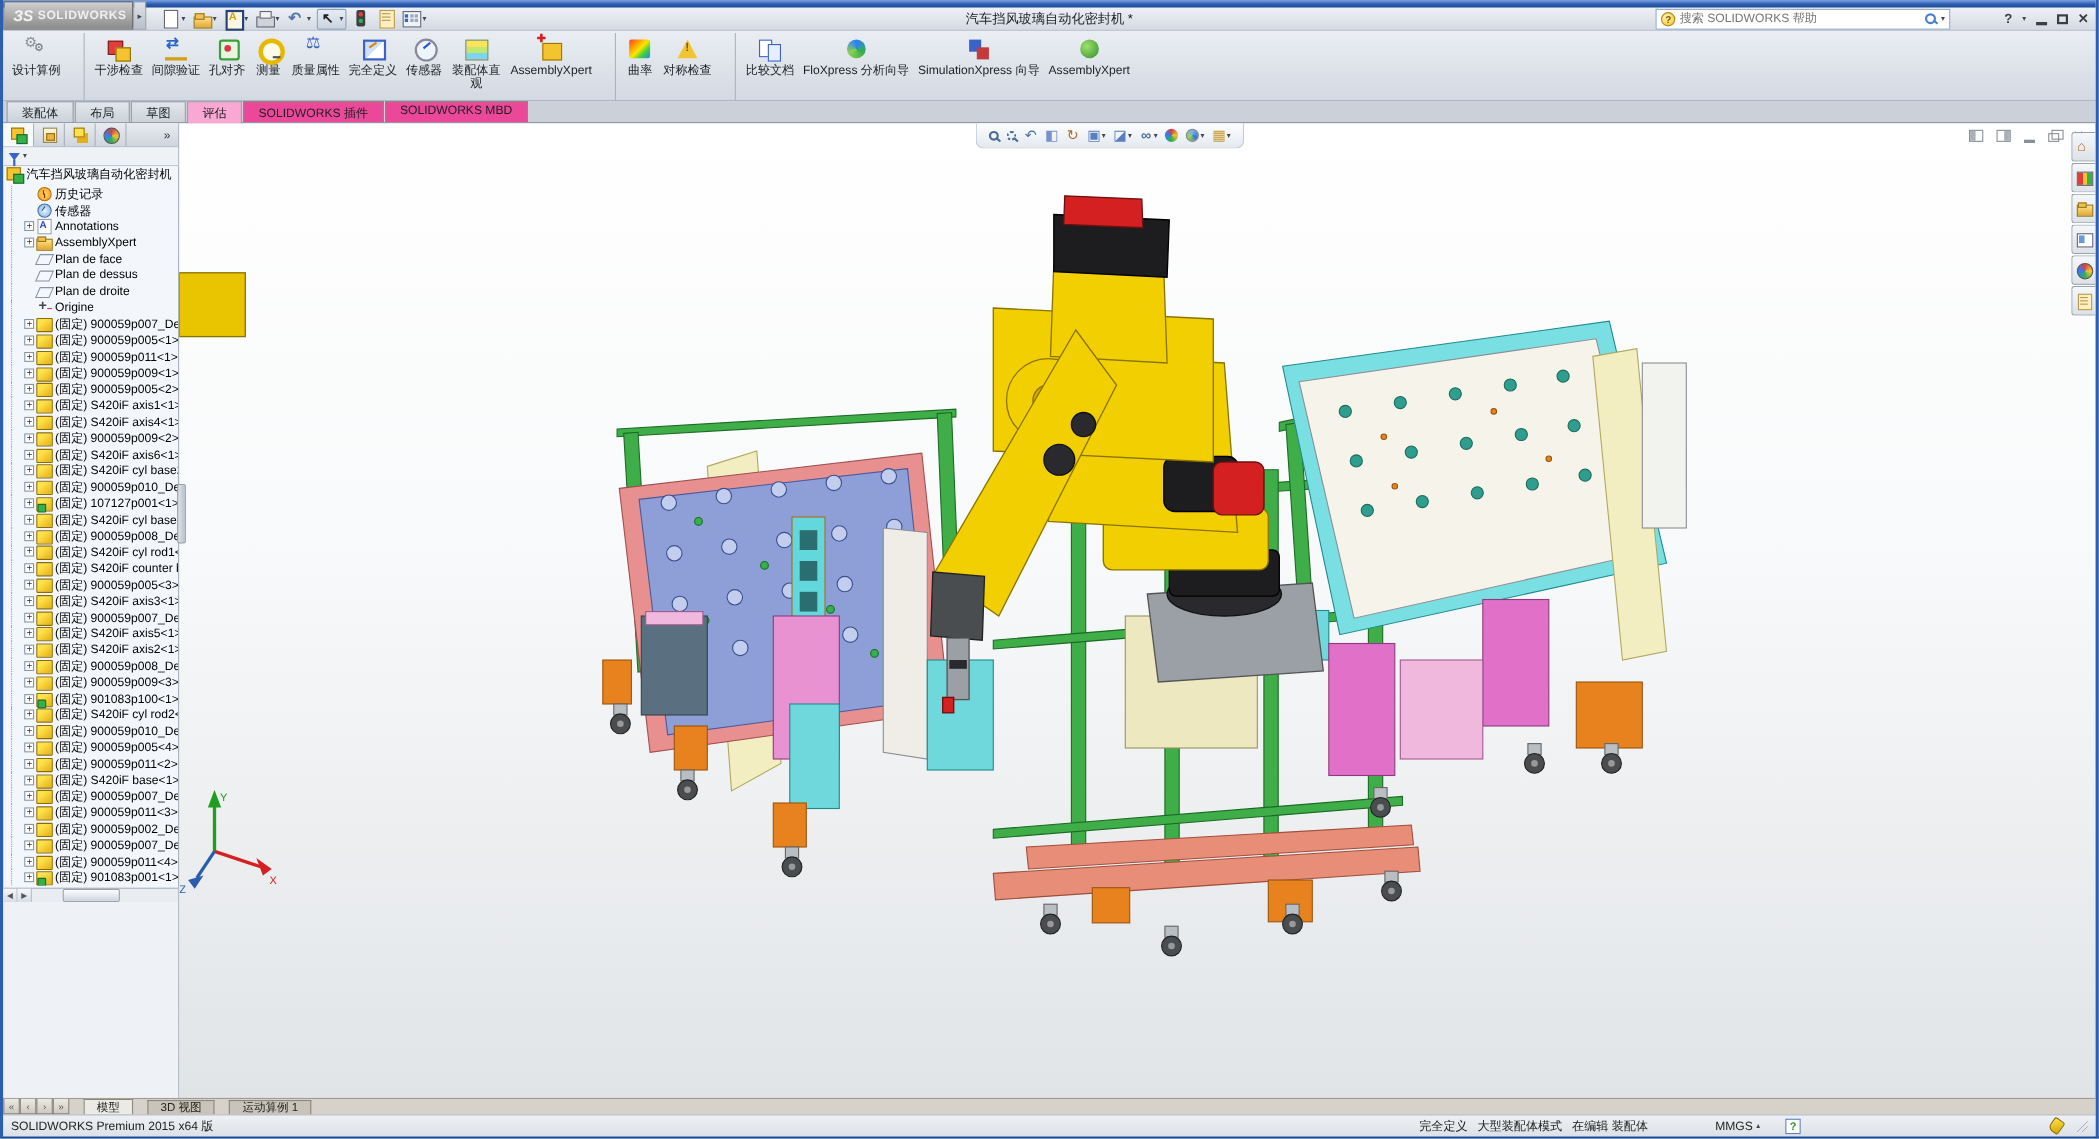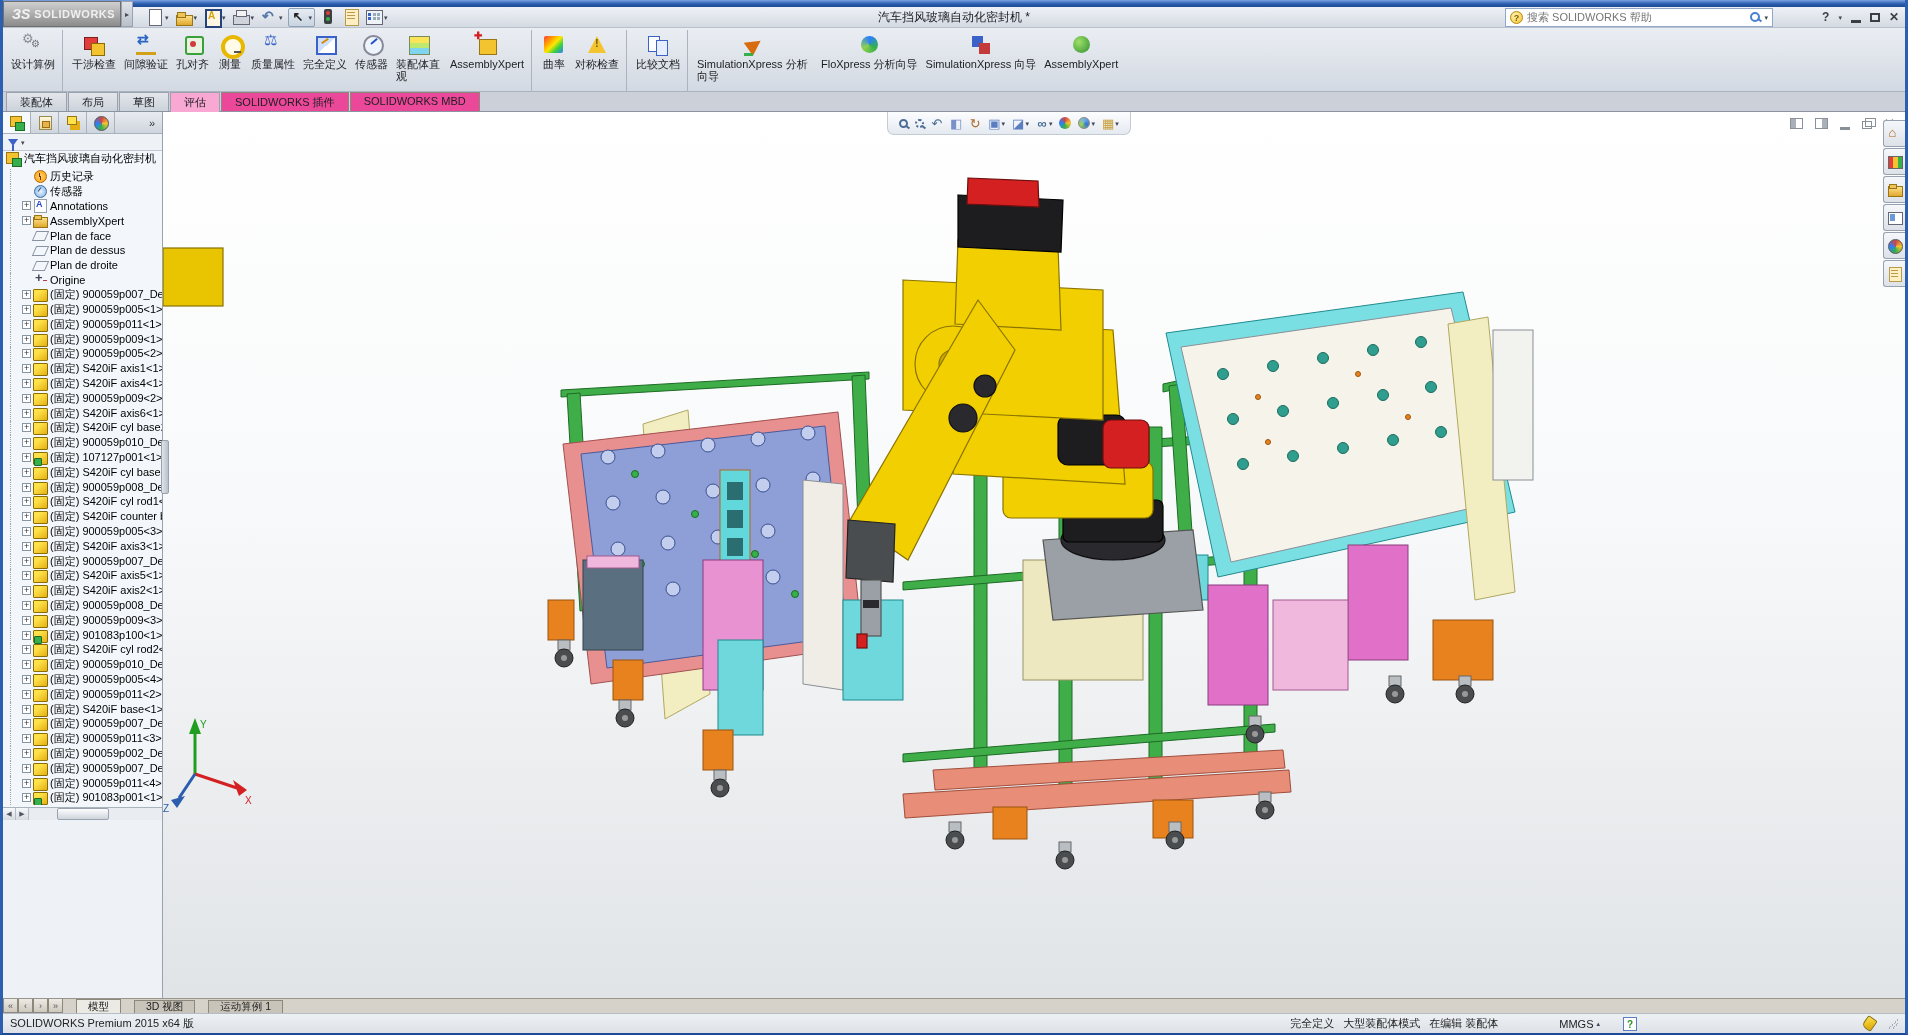--- a/index.html
+++ b/index.html
@@ -41,22 +41,22 @@
   .search-box input{border:none;outline:none;background:transparent;font-size:11px;color:#444;flex:1;font-family:"Liberation Sans",sans-serif}
   .mag{position:relative;width:10px;height:10px;border:2px solid #4a7fd4;border-radius:50%}
   .mag::after{content:"";position:absolute;width:5px;height:2px;background:#4a7fd4;right:-4px;bottom:-1px;transform:rotate(40deg)}
   .win-btns{position:absolute;right:6px;display:flex;align-items:center;gap:9px;color:#3a3f45}
   .wb-help{font-size:12px;font-weight:bold}
   .wb-min{width:10px;height:3px;background:#3a3f45;margin-top:8px}
   .wb-max{width:10px;height:9px;border:2px solid #3a3f45}
   .wb-close{font-size:12px;font-weight:bold}
   
   .ribbon{height:64px;background:linear-gradient(#eaeef3,#d3d9e2);border-bottom:1px solid #aab3c0;display:flex;align-items:stretch;padding:2px 2px 0 4px}
-  .ritem{display:flex;flex-direction:column;align-items:center;padding:3px 4px 0;color:#1c1e22;font-size:11px;line-height:1.08;cursor:default}
-  .ritem.sep{border-left:1px solid #aab3c0;margin-left:3px;padding-left:9px}
+  .ritem{display:flex;flex-direction:column;align-items:center;padding:3px 4px 0;color:#1c1e22;font-size:11px;line-height:1.08;text-align:center;cursor:default}
+  .ritem.sep{border-left:1px solid #aab3c0;margin-left:17px;padding-left:9px}
   .rlabel{max-width:46px;word-break:break-all}
   .ritem.wide .rlabel{max-width:92px}
   .ritem.xwide .rlabel{max-width:116px}
   .ricon{position:relative;width:26px;height:25px;margin-bottom:1px}
   .ricon::before,.ricon::after{content:"";position:absolute}
   [data-icon="design-study"] .ricon::before{content:"⚙";left:2px;top:-1px;font-size:13px;color:#8a8f96}
   [data-icon="design-study"] .ricon::after{content:"⚙";left:11px;top:6px;font-size:10px;color:#6d7178}
   [data-icon="interference"] .ricon::before{left:3px;top:4px;width:12px;height:11px;background:#e23c3c;border:1px solid #7a2020}
   [data-icon="interference"] .ricon::after{left:10px;top:10px;width:12px;height:11px;background:#f4c430;border:1px solid #8a6d00}
   [data-icon="clearance"] .ricon::before{content:"⇄";left:4px;top:-1px;font-size:14px;color:#2b66c4;font-weight:bold}
@@ -307,24 +307,20 @@
       <span class="rlabel">曲率</span>
     </div>
       <div class="ritem" data-icon="symmetry">
       <span class="ricon"></span>
       <span class="rlabel">对称检查</span>
     </div>
       <div class="ritem sep" data-icon="compare-docs">
       <span class="ricon"></span>
       <span class="rlabel">比较文档</span>
     </div>
-      <div class="ritem sep xwide" data-icon="simulationxpress">
-      <span class="ricon"></span>
-      <span class="rlabel">SimulationXpress 分析向导</span>
-    </div>
       <div class="ritem xwide" data-icon="floxpress">
       <span class="ricon"></span>
       <span class="rlabel">FloXpress 分析向导</span>
     </div>
       <div class="ritem xwide" data-icon="driveworksxpress">
       <span class="ricon"></span>
       <span class="rlabel">SimulationXpress 向导</span>
     </div>
       <div class="ritem wide" data-icon="sustainability">
       <span class="ricon"></span>

